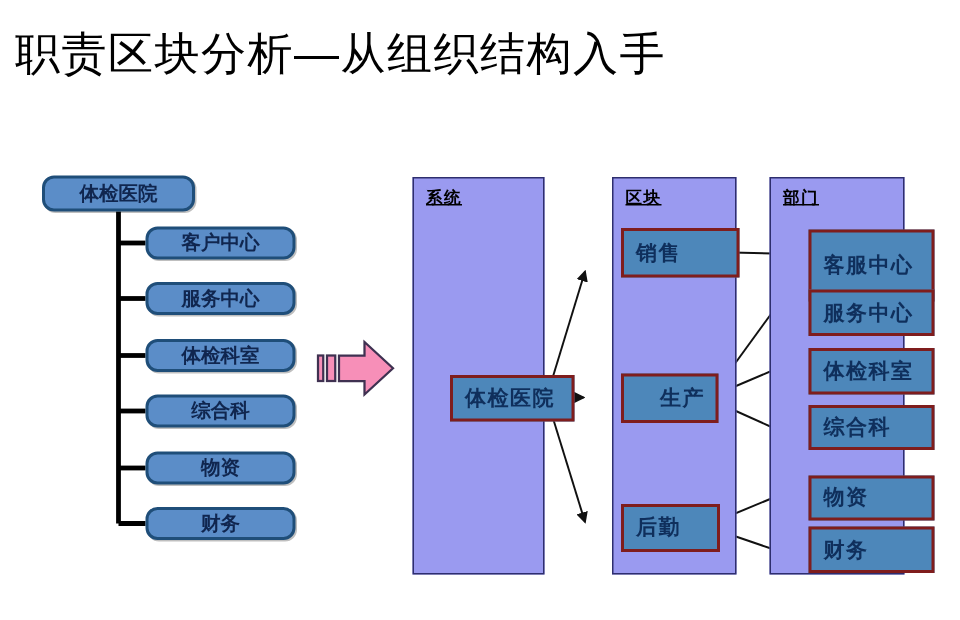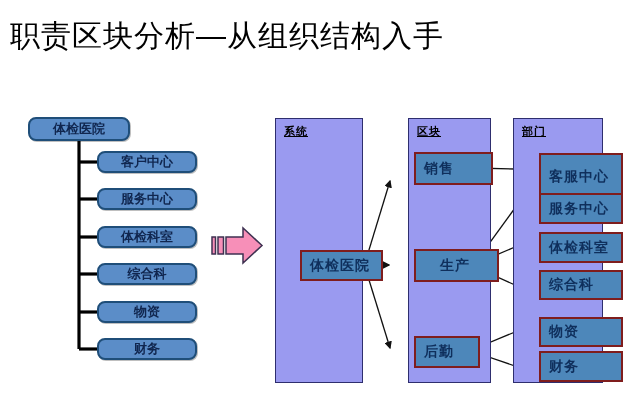--- a/index.html
+++ b/index.html
@@ -135,21 +135,21 @@
 
   <div class="col col-sys">
     <div class="col-header">系统</div>
   </div>
   <div class="inner-box" style="left:277px; top:250px; width:83px; height:31px;">体检医院</div>
 
   <div class="col col-blk">
     <div class="col-header">区块</div>
   </div>
   <div class="inner-box" style="left:391px; top:152px; width:79px; height:33px;">销售</div>
-  <div class="inner-box" style="left:391px; top:249px; width:85px; height:33px;padding-left:24px;">生产</div>
+  <div class="inner-box" style="left:391px; top:249px; width:65px; height:33px;padding-left:24px;">生产</div>
   <div class="inner-box" style="left:391px; top:336px; width:66px; height:32px;">后勤</div>
 
   <div class="col col-dept">
     <div class="col-header">部门</div>
   </div>
   <div class="inner-box" style="left:516px; top:153px; width:84px; height:48px;">客服中心</div>
   <div class="inner-box" style="left:516px; top:193px; width:84px; height:31px;">服务中心</div>
   <div class="inner-box" style="left:516px; top:232px; width:84px; height:31px;">体检科室</div>
   <div class="inner-box" style="left:516px; top:270px; width:84px; height:30px;">综合科</div>
   <div class="inner-box" style="left:516px; top:317px; width:84px; height:30px;">物资</div>

